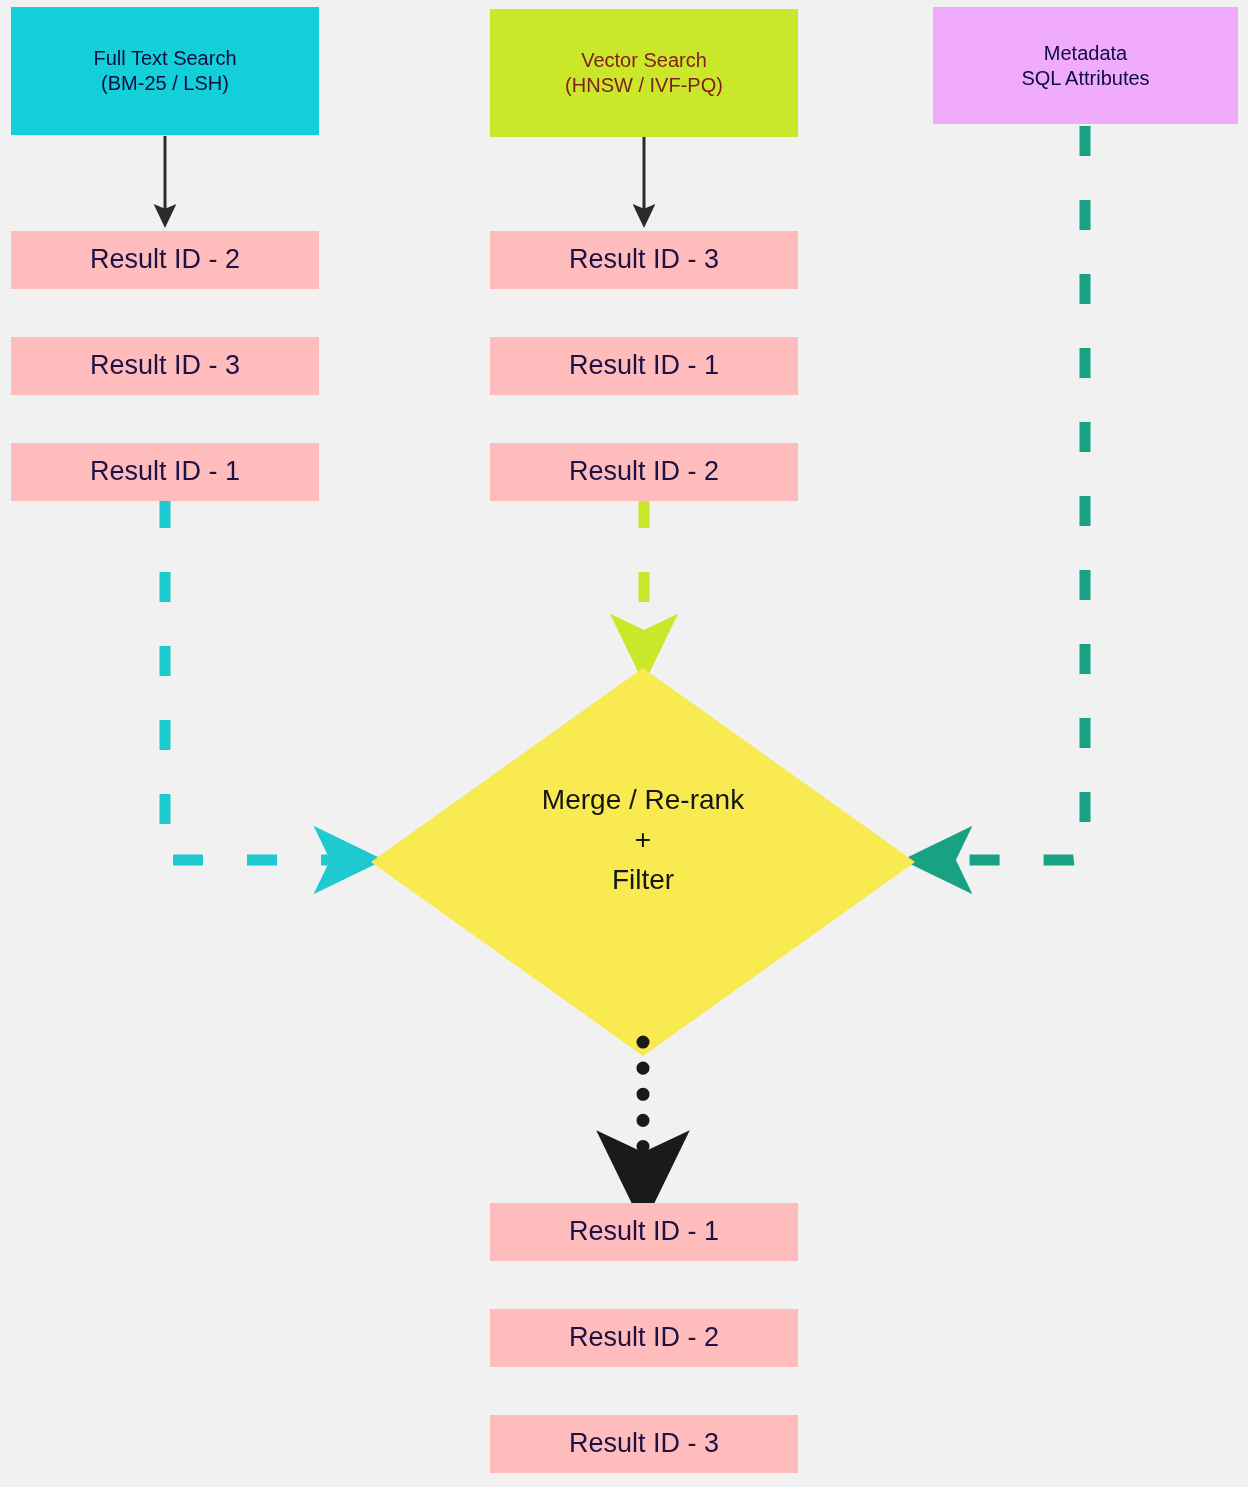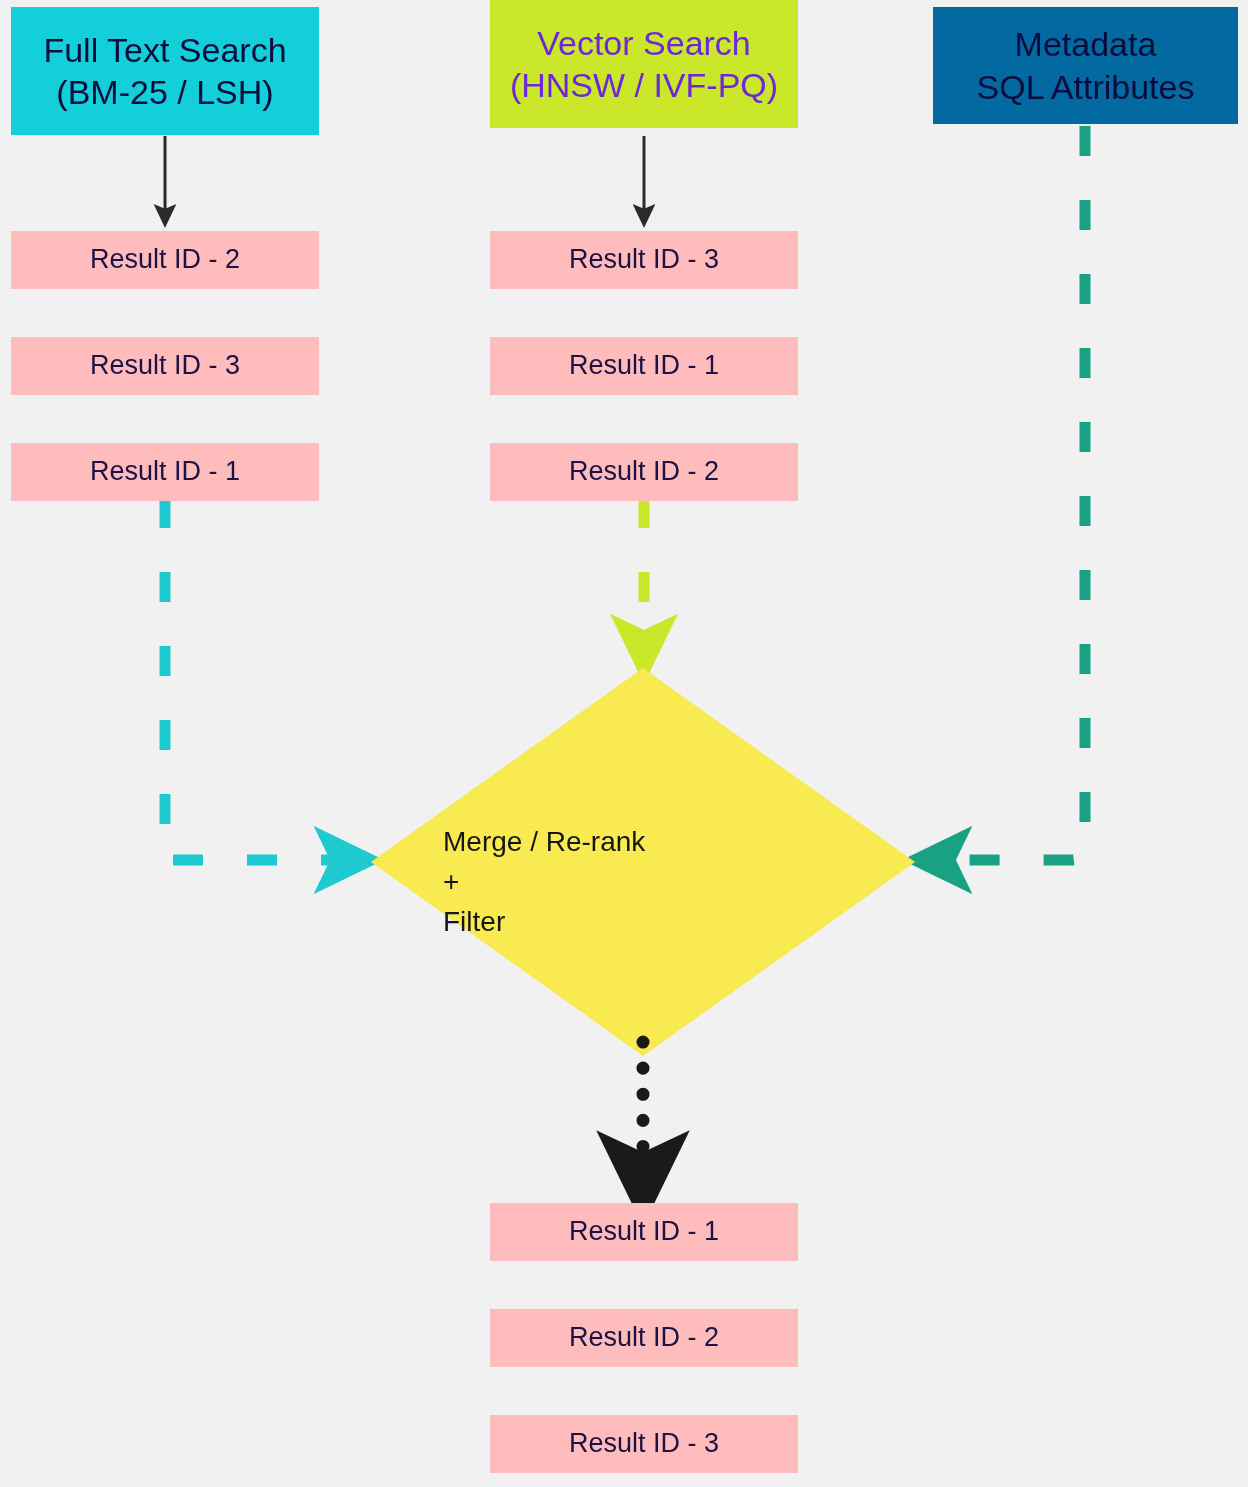--- a/index.html
+++ b/index.html
@@ -25,38 +25,38 @@
     box-sizing: border-box;
     display: flex;
     align-items: center;
     justify-content: center;
     text-align: center;
     color: #0d0d3d;
     line-height: 1.24;
     white-space: pre-line;
   }
   .src-node {
-    font-size: 34px;
+    font-size: 20px;
     font-weight: 400;
   }
   .src-fts {
     left: 11px; top: 7px;
     width: 308px; height: 128px;
     background: #12cfda;
   }
   .src-vec {
-    left: 490px; top: 0;
+    left: 490px; top: 9px;
     width: 308px; height: 128px;
     background: #cbe72a;
-    color: #6d28d9;
+    color: #7f1d1d;
   }
   .src-meta {
     left: 933px; top: 7px;
     width: 305px; height: 117px;
-    background: #0369a1;
+    background: #f0abfc;
   }
   .result {
     background: #ffbcbc;
     font-size: 27px;
     font-weight: 400;
     color: #1d1243;
     height: 58px;
   }
   .col-left   { left: 11px;  width: 308px; }
   .col-mid    { left: 490px; width: 308px; }
@@ -65,22 +65,23 @@
   .r-y2 { top: 337px; }
   .r-y3 { top: 443px; }
 
   .b-y1 { top: 1203px; }
   .b-y2 { top: 1309px; }
   .b-y3 { top: 1415px; }
 
   .diamond-label {
     position: absolute;
     left: 443px;
-    top: 822px;
+    top: 780px;
     width: 400px;
+    text-align: center;
     font-size: 28px;
     color: #161616;
     line-height: 1.42;
     white-space: pre-line;
     pointer-events: none;
   }
   svg { display: block; }
 </style>
 </head>
 <body>

